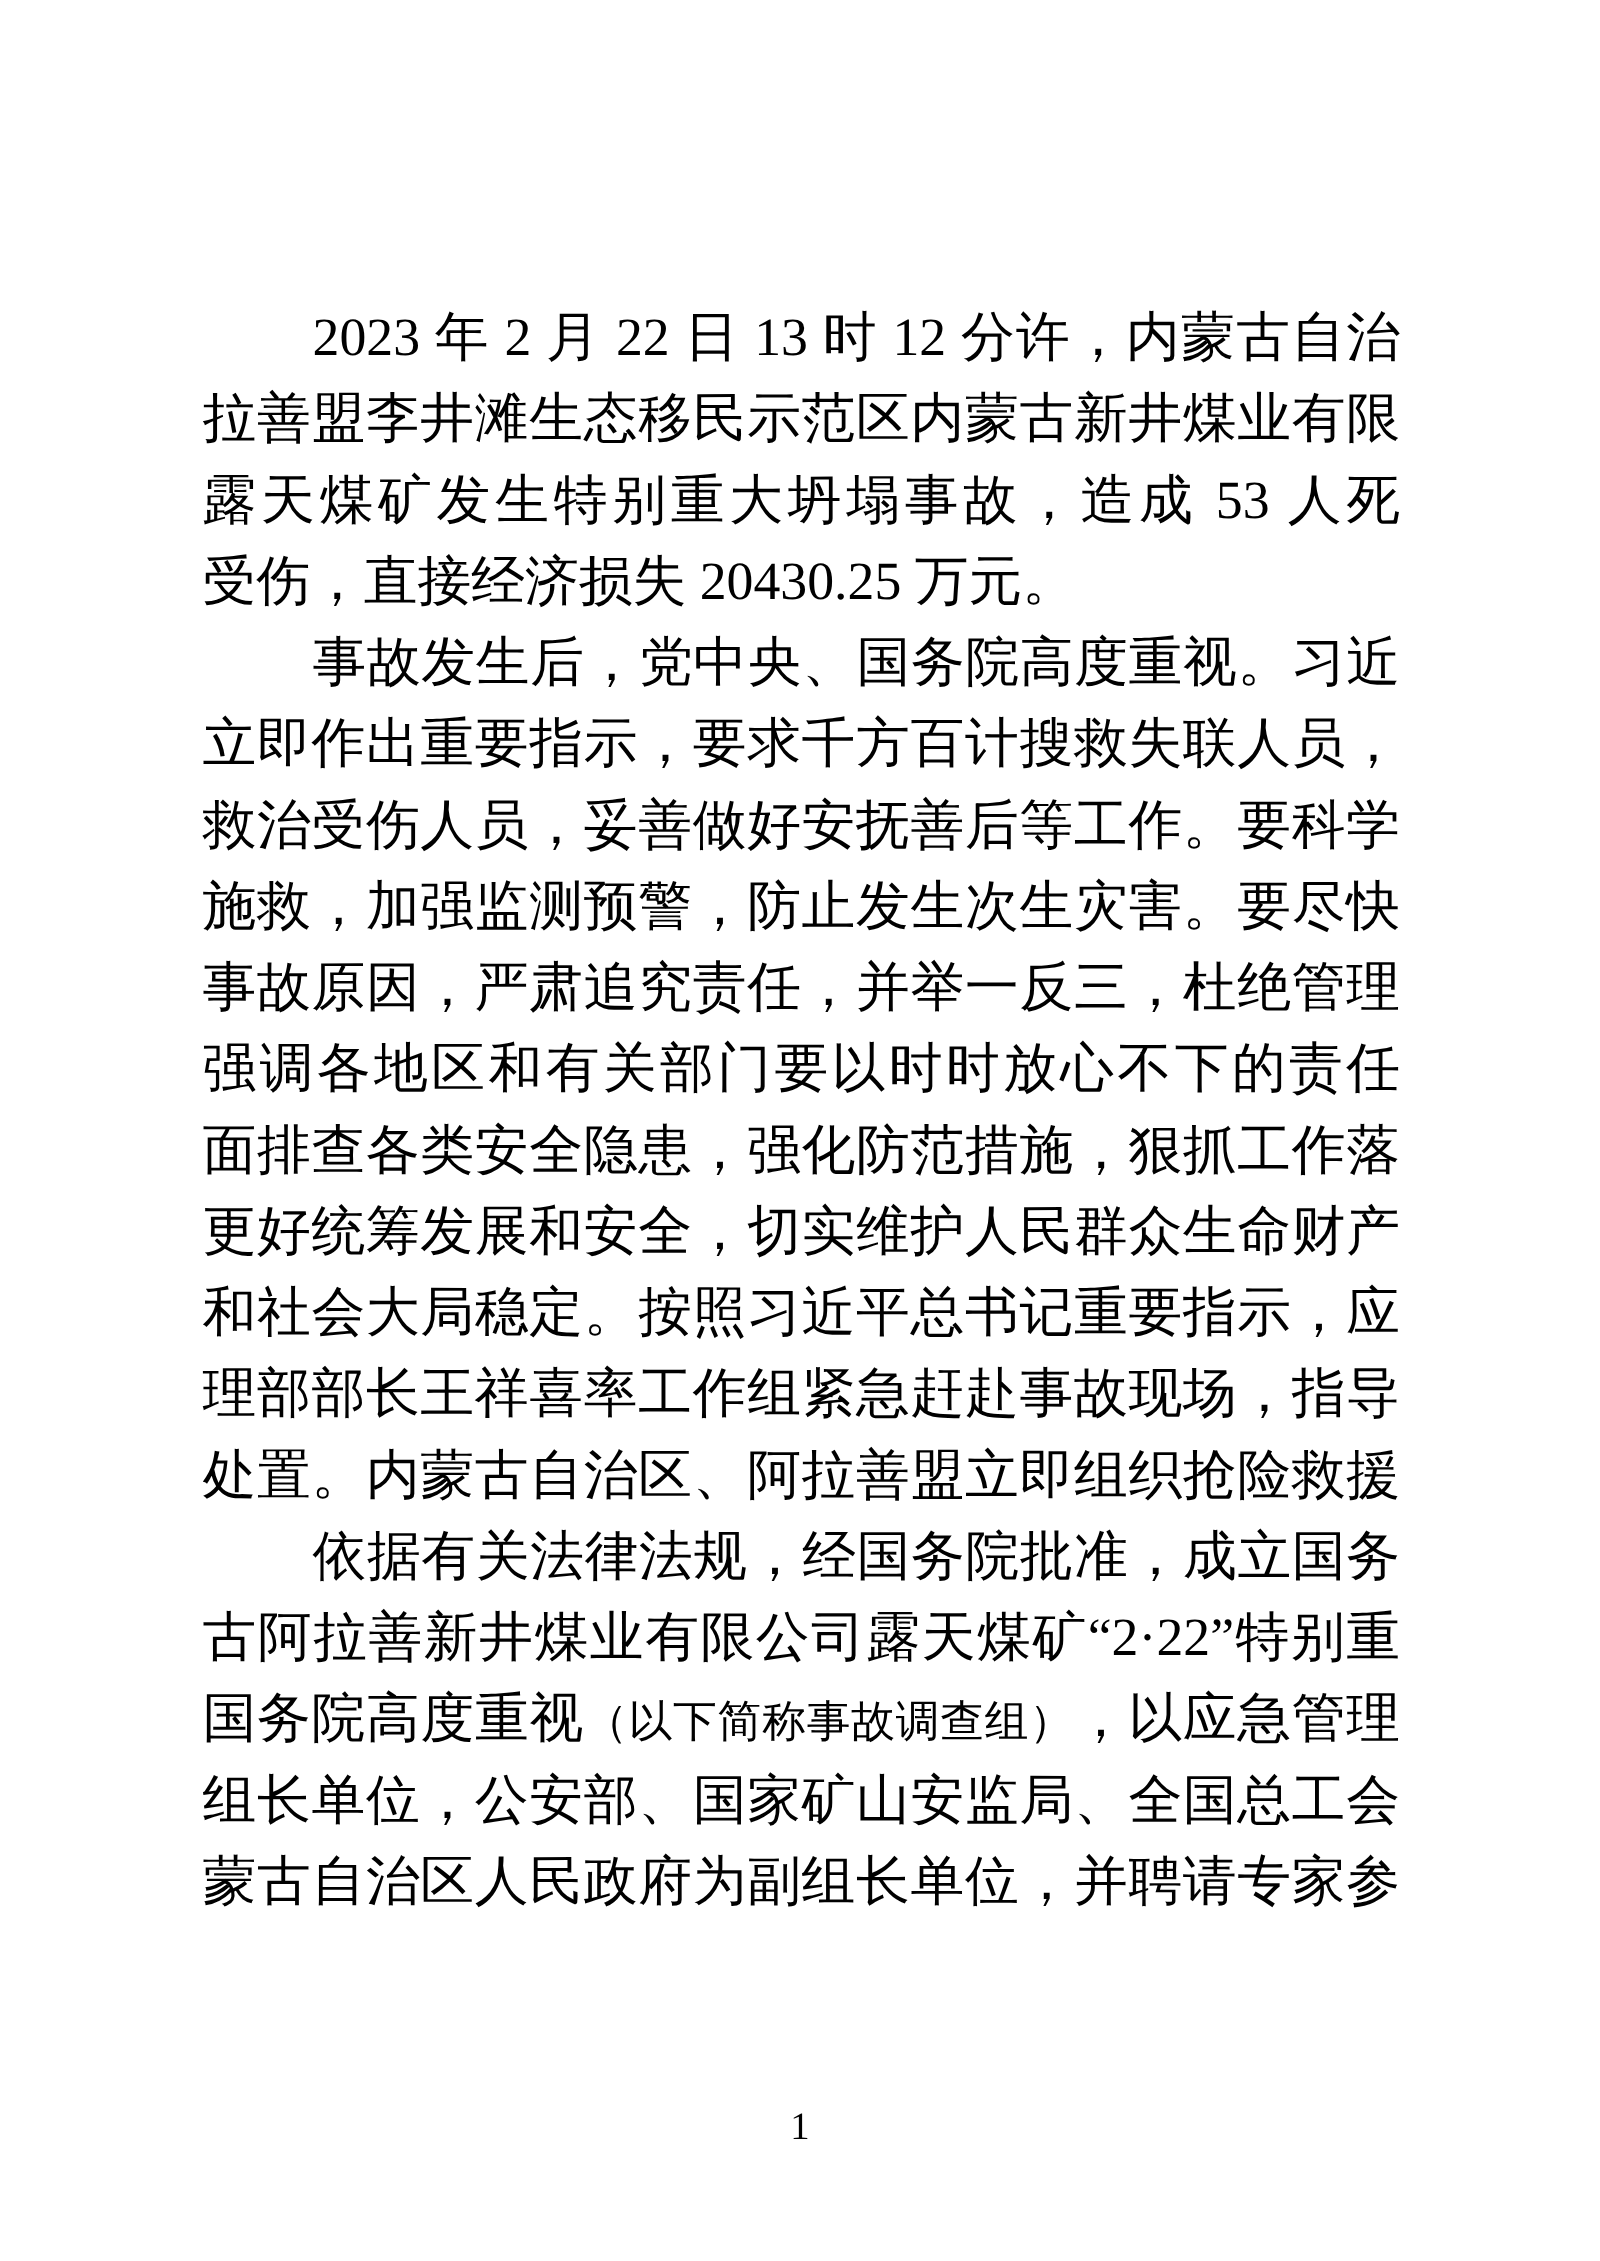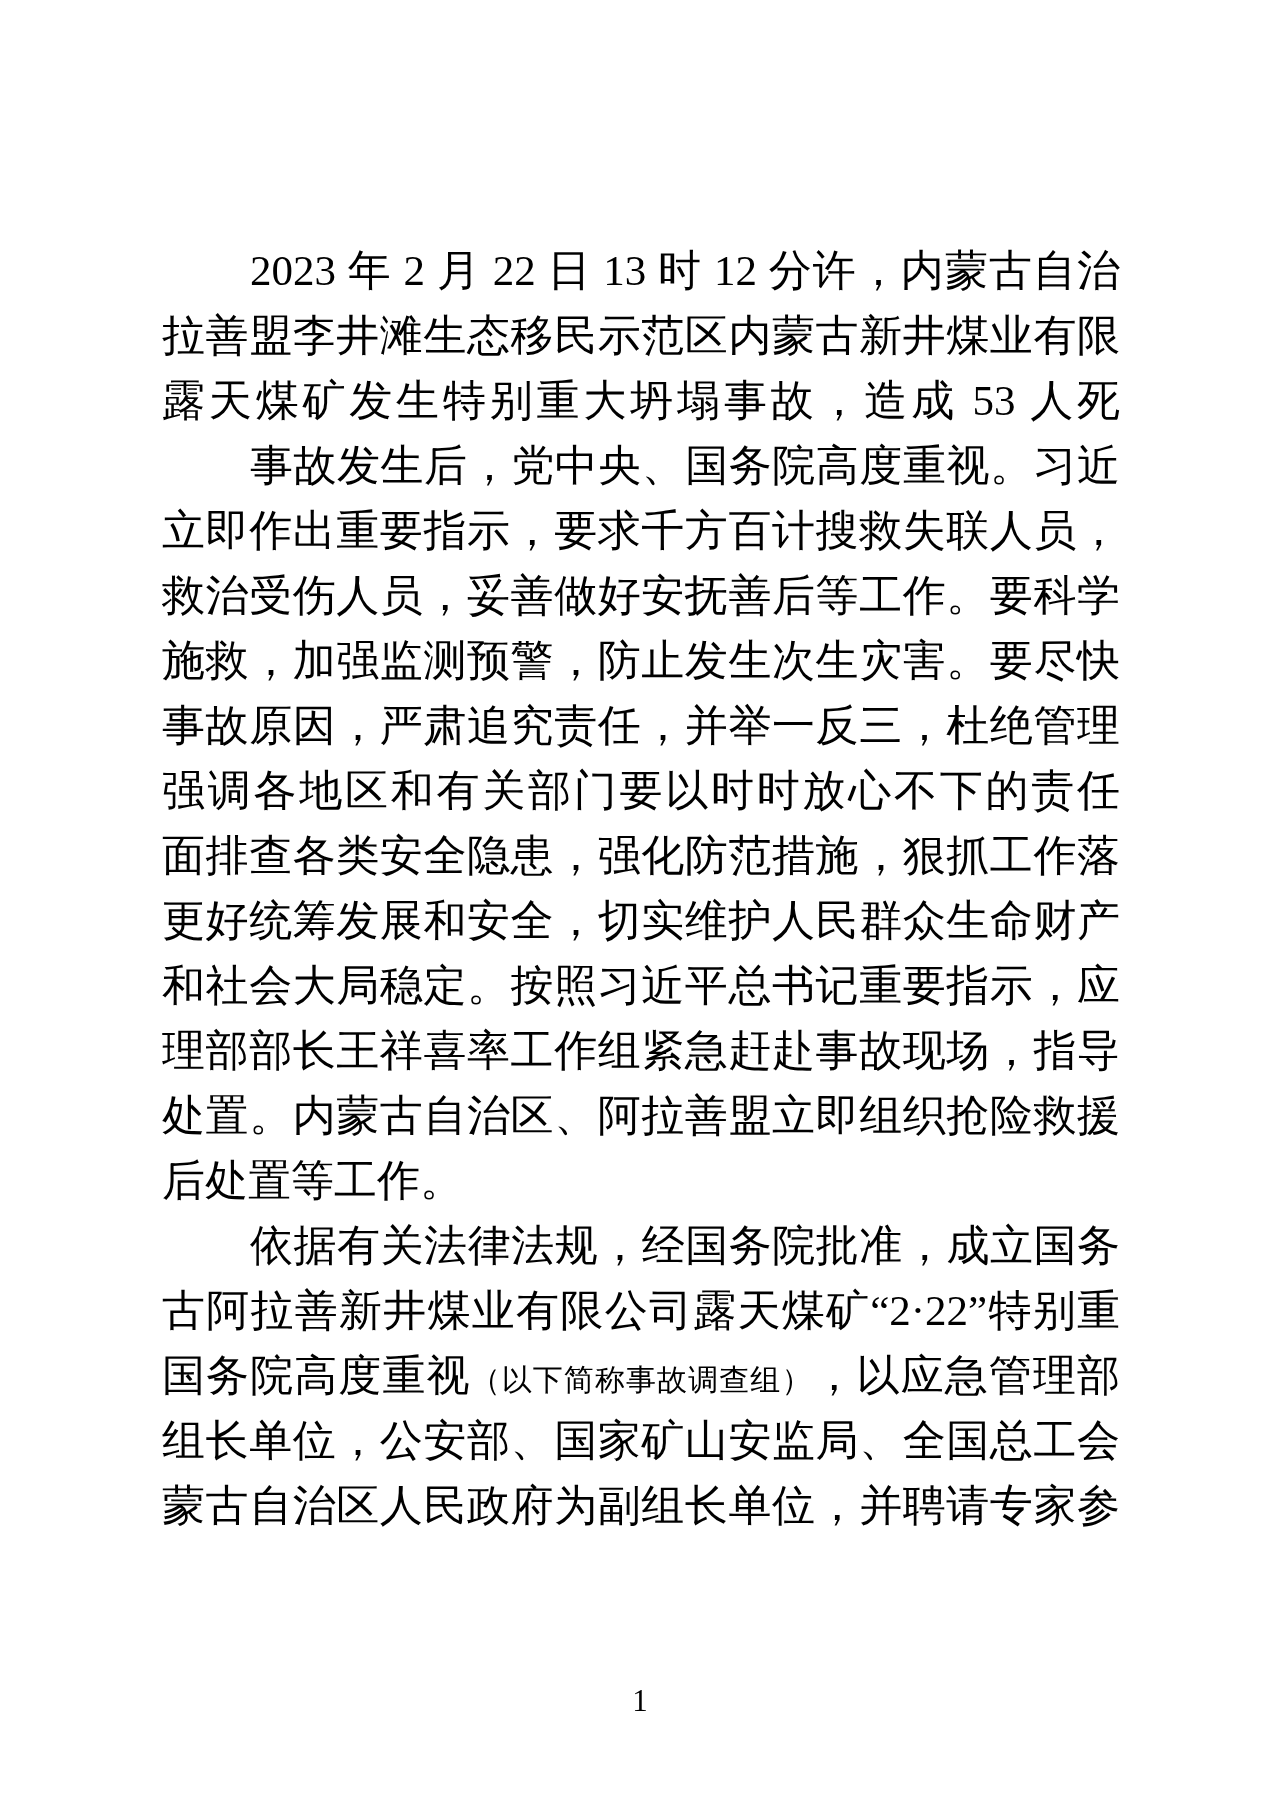--- a/index.html
+++ b/index.html
@@ -31,53 +31,53 @@
     overflow: hidden;
   }
   .line.justify {
     text-align: justify;
     text-align-last: justify;
   }
   .line.indent {
     text-indent: 88px;
   }
   .small-note {
-    font-size: 30px;
+    font-size: 35px;
   }
   .page-num {
     position: absolute;
     left: 0;
     top: 1681px;
     width: 1280px;
     text-align: center;
     font-size: 31px;
     line-height: 40px;
     color: #000000;
   }
 </style>
 </head>
 <body>
 
 <div class="page">
   <div class="doc-body">
       <div class="line justify indent"><span>2023 年 2 月 22 日 13 时 12 分许，内蒙古自治区阿</span></div>
       <div class="line justify"><span>拉善盟李井滩生态移民示范区内蒙古新井煤业有限公司</span></div>
       <div class="line justify"><span>露天煤矿发生特别重大坍塌事故，造成 53 人死亡、6 人</span></div>
+      <div class="line"><span>受伤，直接经济损失 20430.25 万元。</span></div>
       <div class="line justify indent"><span>事故发生后，党中央、国务院高度重视。习近平总书记</span></div>
       <div class="line justify"><span>立即作出重要指示，要求千方百计搜救失联人员，全力</span></div>
       <div class="line justify"><span>救治受伤人员，妥善做好安抚善后等工作。要科学组织</span></div>
       <div class="line justify"><span>施救，加强监测预警，防止发生次生灾害。要尽快查明</span></div>
       <div class="line justify"><span>事故原因，严肃追究责任，并举一反三，杜绝管理漏洞。</span></div>
       <div class="line justify"><span>强调各地区和有关部门要以时时放心不下的责任感，全</span></div>
       <div class="line justify"><span>面排查各类安全隐患，强化防范措施，狠抓工作落实，</span></div>
       <div class="line justify"><span>更好统筹发展和安全，切实维护人民群众生命财产安全</span></div>
       <div class="line justify"><span>和社会大局稳定。按照习近平总书记重要指示，应急管</span></div>
       <div class="line justify"><span>理部部长王祥喜率工作组紧急赶赴事故现场，指导事故</span></div>
       <div class="line justify"><span>处置。内蒙古自治区、阿拉善盟立即组织抢险救援和善</span></div>
-      <div class="line"><span>后处置等工作。</span></div>
       <div class="line justify indent"><span>依据有关法律法规，经国务院批准，成立国务院内蒙</span></div>
       <div class="line justify"><span>古阿拉善新井煤业有限公司露天煤矿“2·22”特别重大</span></div>
       <div class="line justify"><span>国务院高度重视</span><span class="small-note">（以下简称事故调查组）</span><span>，以应急管理部为</span></div>
       <div class="line justify"><span>组长单位，公安部、国家矿山安监局、全国总工会和内</span></div>
       <div class="line justify"><span>蒙古自治区人民政府为副组长单位，并聘请专家参与调</span></div>
     </div>
   <div class="page-num">1</div>
 </div>
 
 </body></html>

